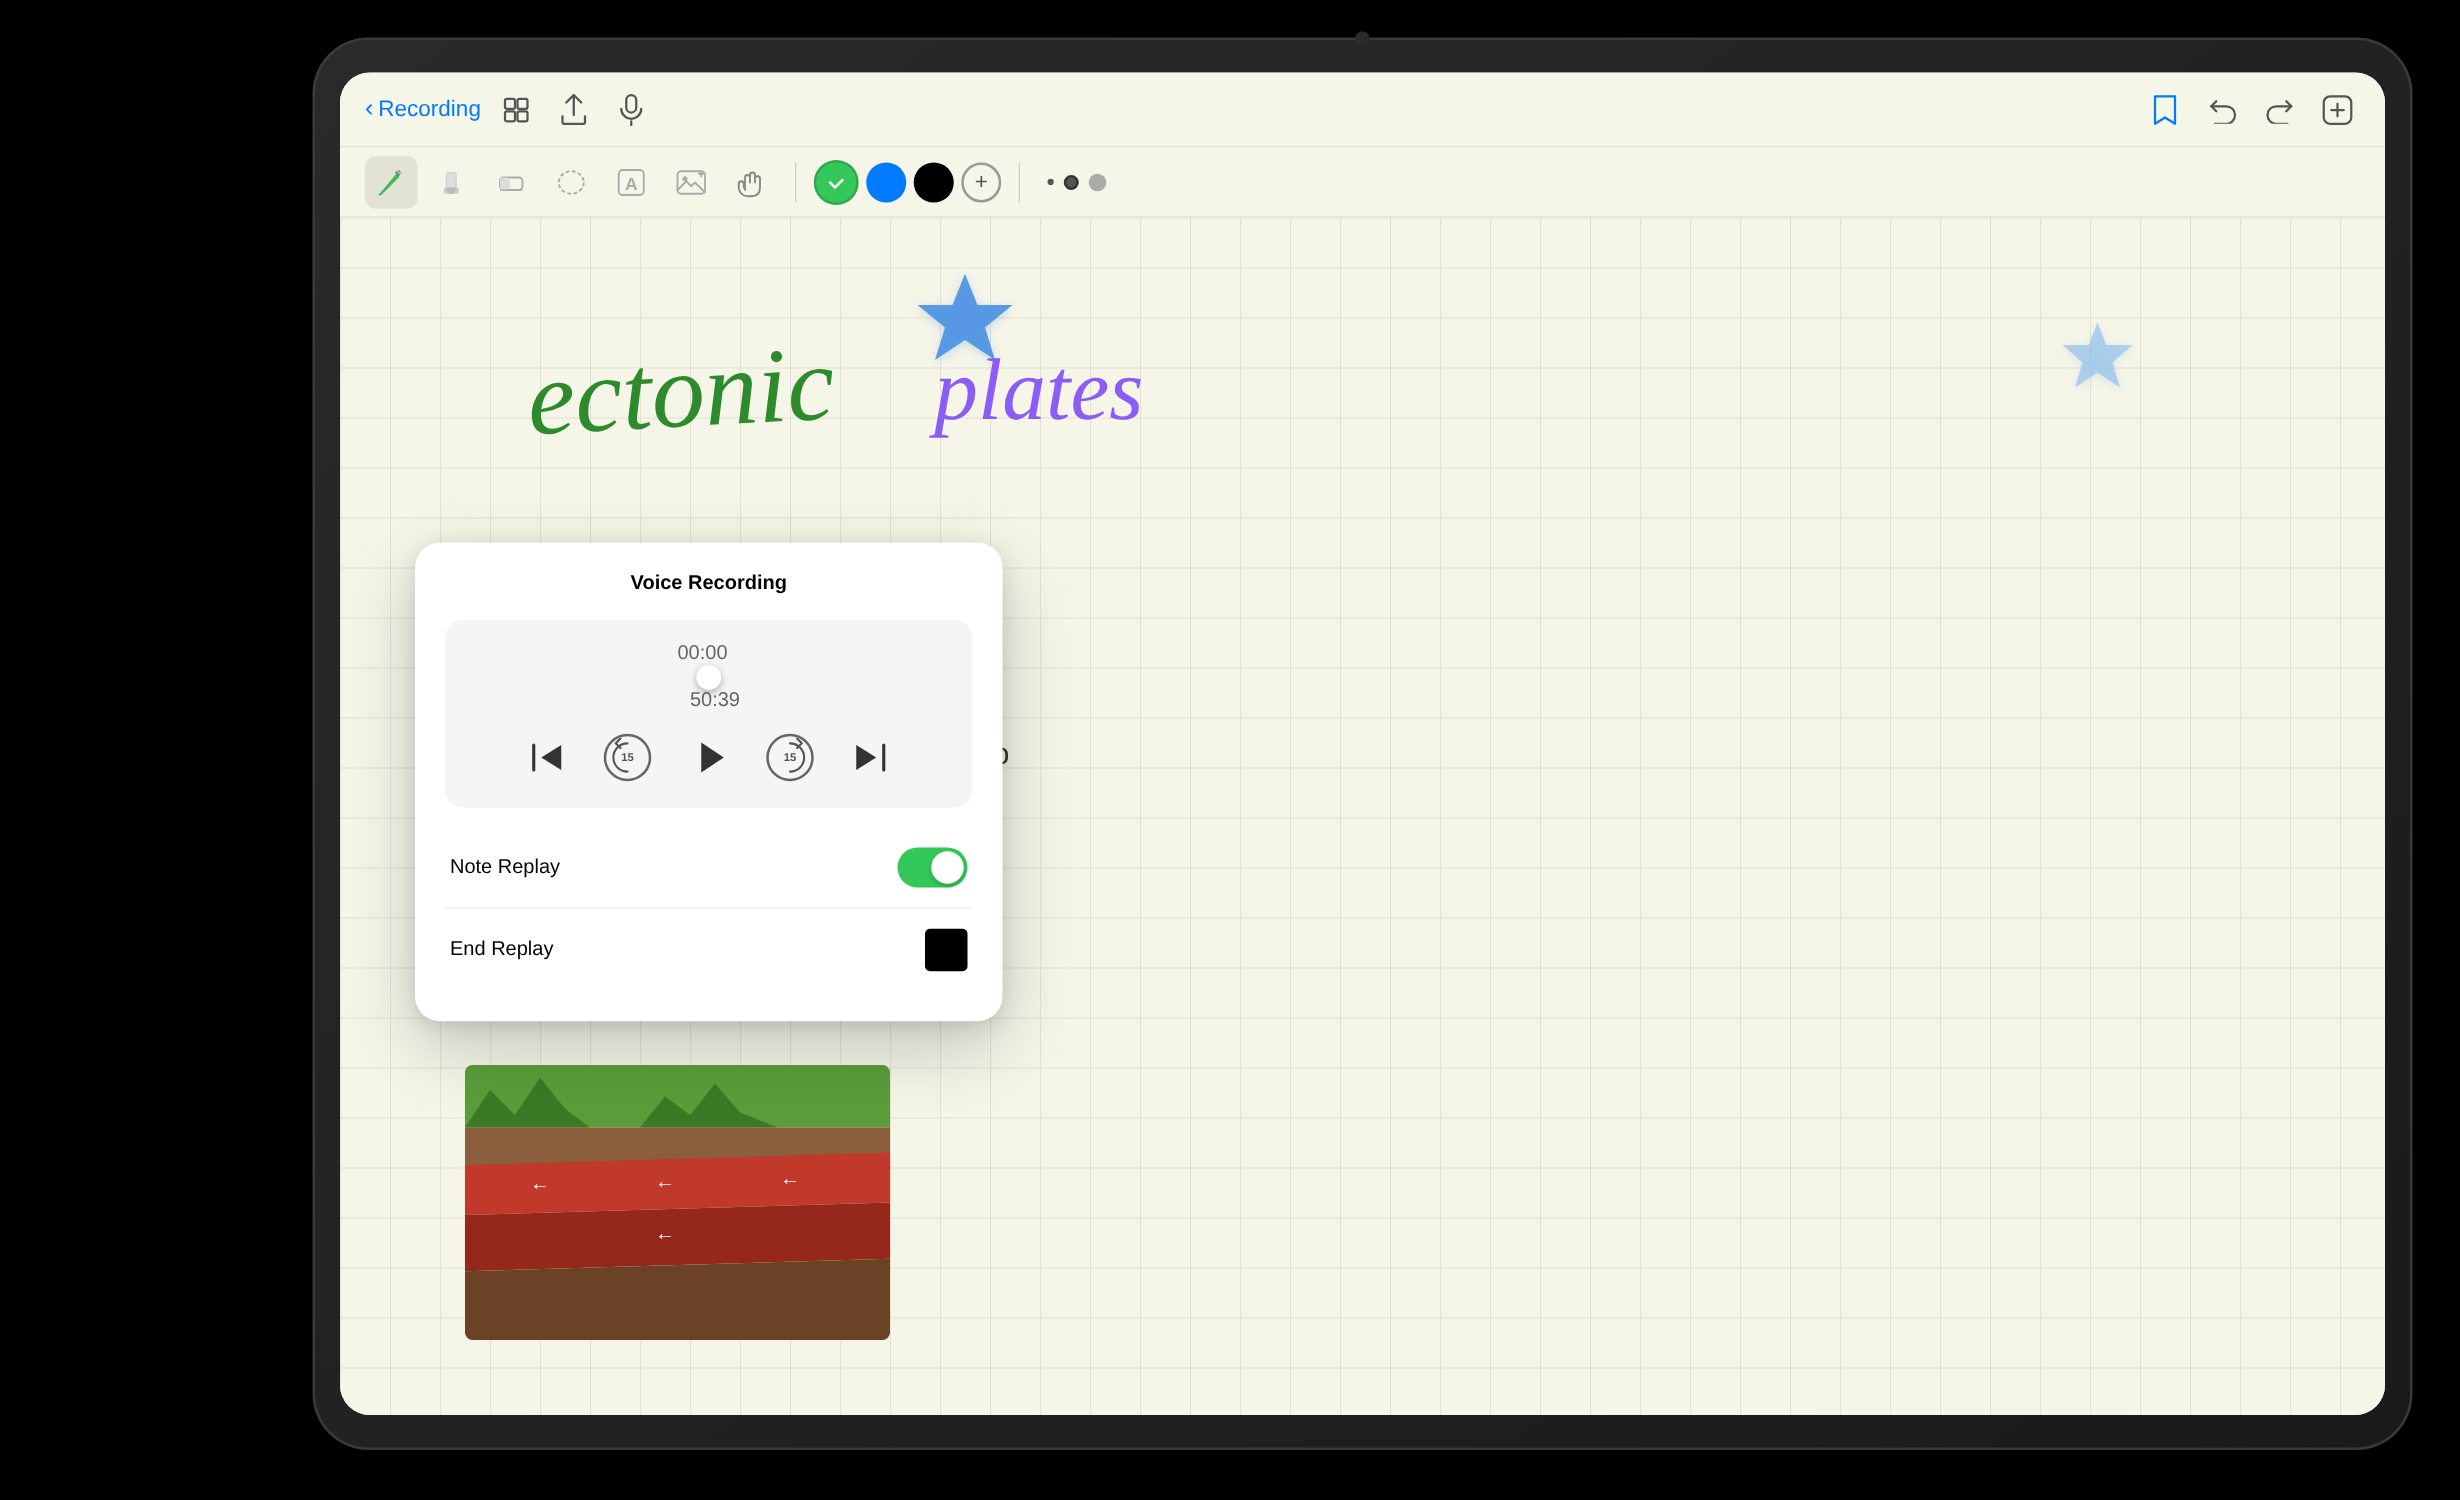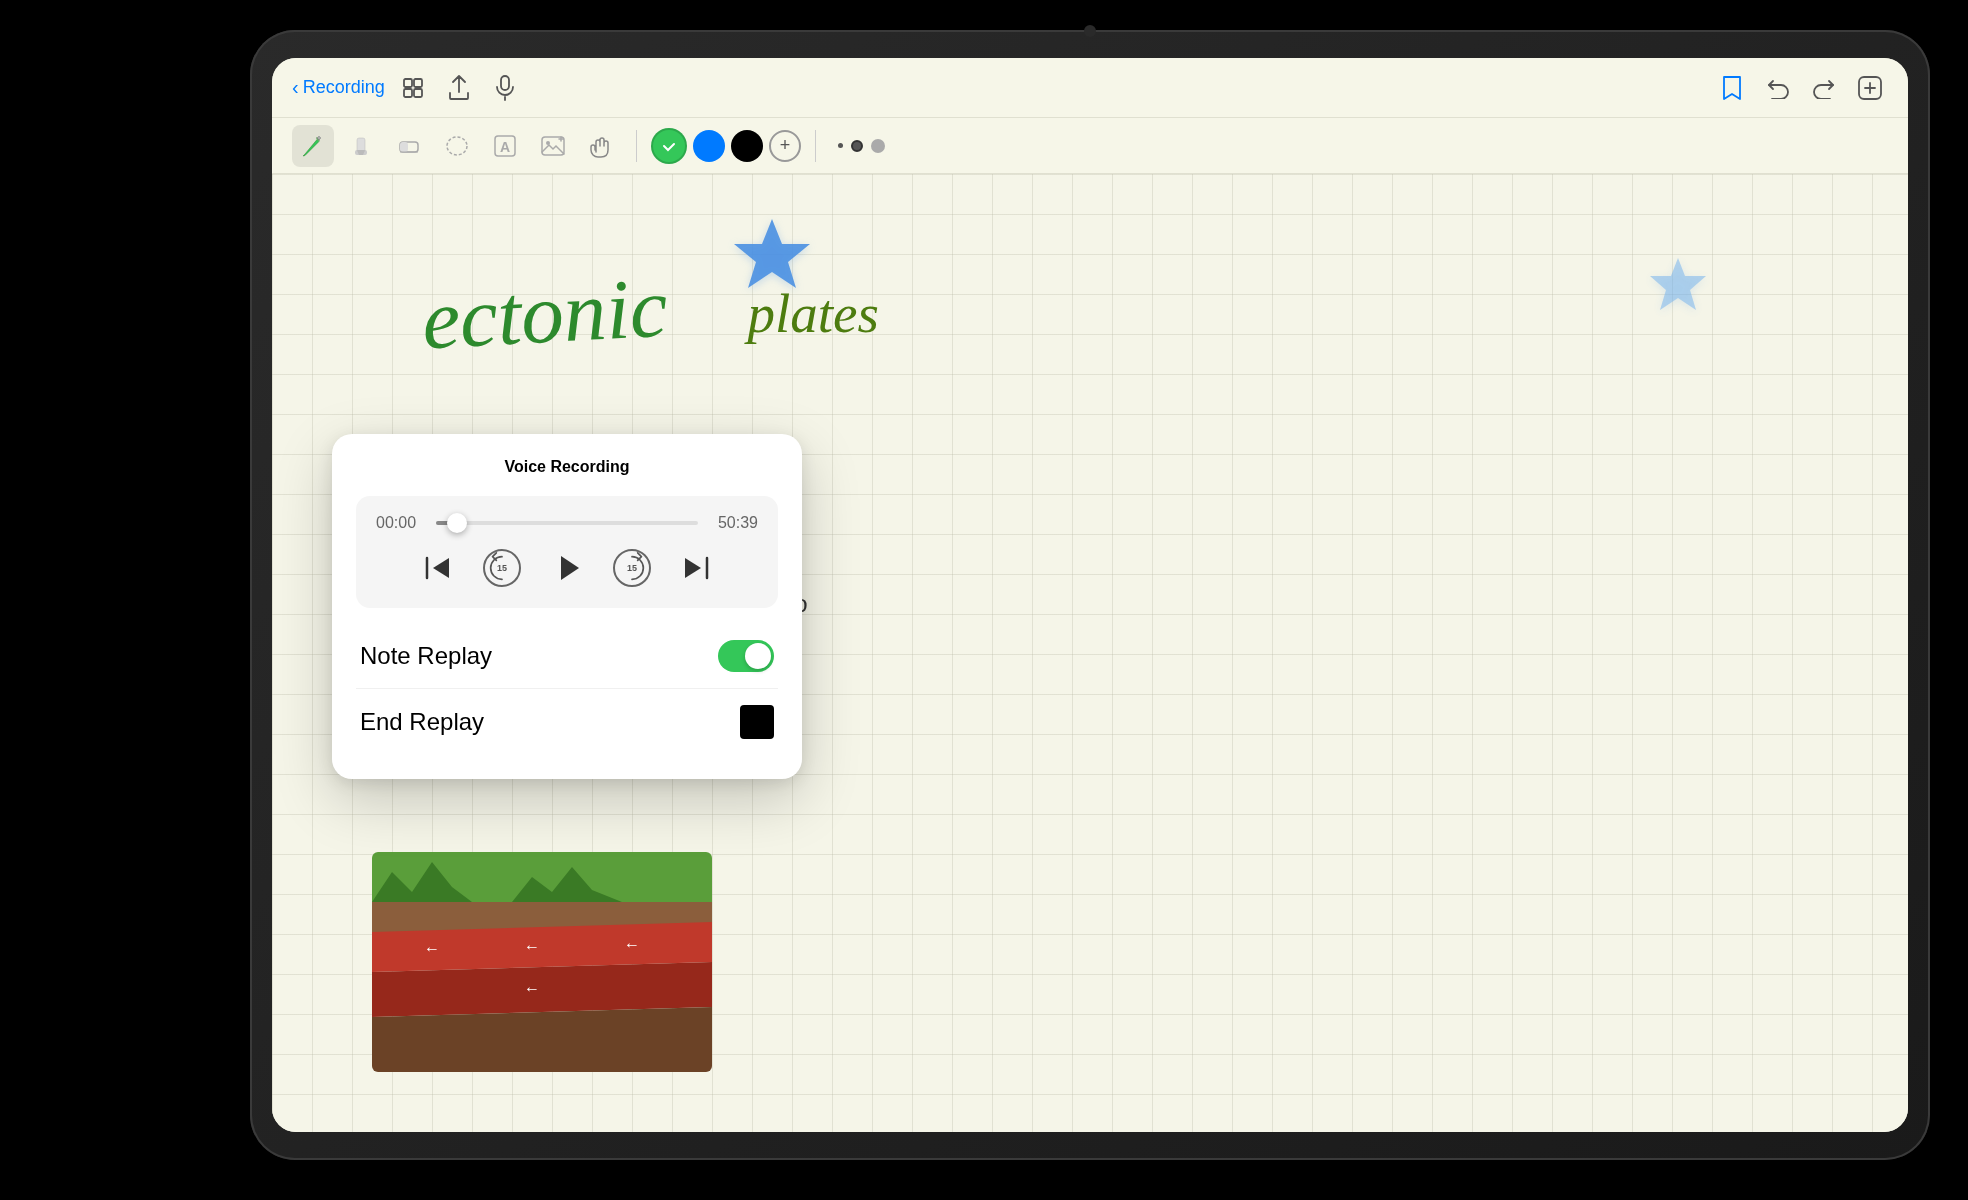--- a/index.html
+++ b/index.html
@@ -227,20 +227,21 @@
       border-radius: 14px;
       padding: 18px 20px;
       margin-bottom: 16px;
     }
 
     .time-row {
       display: flex;
       align-items: center;
       gap: 10px;
       margin-bottom: 14px;
+      flex-direction: column;
     }
 
     .time-label {
       font-size: 16px;
       color: #666;
       font-weight: 400;
       min-width: 50px;
     }
 
     .time-label.end {
@@ -320,21 +321,21 @@
       justify-content: space-between;
       padding: 16px 4px;
       border-bottom: 1px solid #f0f0f0;
     }
 
     .option-row:last-child {
       border-bottom: none;
     }
 
     .option-label {
-      font-size: 24px;
+      font-size: 16px;
       color: #000;
     }
 
     .option-label.danger {
       color: #FF3B30;
     }
 
     
     .toggle-switch {
       width: 56px;
@@ -550,21 +551,21 @@
           </svg>
         </div>
         <div class="star star-2">
           <svg width="60" height="60" viewBox="0 0 60 60">
             <polygon points="30,4 37,22 58,22 42,36 48,56 30,44 12,56 18,36 2,22 23,22" fill="#6aacee" opacity="0.7"></polygon>
           </svg>
         </div>
 
         <div style="position:absolute; top:90px; left:150px; display:flex; align-items:center; gap:0;">
           <span style="font-family:'Brush Script MT',cursive; font-size:85px; color:#2d8a2d; font-style:italic; transform:rotate(-3deg); display:block; margin-right:20px;">ectonic</span>
-          <span style="font-family:'Brush Script MT',cursive; font-size:55px; color:#4d7c0f; font-style:italic; display:block; margin-left:60px;">plates</span>
+          <span style="font-family:'Brush Script MT',cursive; font-size:70px; color:#8b5cf6; font-style:italic; display:block; margin-left:60px;">plates</span>
         </div>
 
         <div style="position:absolute; top:270px; left:120px; right:60px;">
           <div style="display:flex; align-items:flex-start; gap:12px; margin-bottom:6px;">
             <span style="display:inline-flex; align-items:center; justify-content:center; width:38px; height:38px; border-radius:50%; border:2.5px solid #e8900a; color:#e8900a; font-size:18px; font-weight:bold; flex-shrink:0; margin-top:2px;">1</span>
             <span style="font-size:24px; color:#333; line-height:1.7; font-family:'Helvetica Neue',sans-serif;">When <span style="background:rgba(100,160,230,0.3); padding:2px 4px; border-radius:2px;">an oceanic pl</span></span>
           </div>
           <div style="font-size:24px; color:#333; line-height:1.7; margin-bottom:6px; font-family:'Helvetica Neue',sans-serif; margin-left:50px;">comes into contact with a</div>
           <div style="font-size:24px; color:#333; line-height:1.7; margin-bottom:6px; font-family:'Helvetica Neue',sans-serif; margin-left:50px;"><span style="background:rgba(100,200,100,0.4); padding:2px 6px; border-radius:3px;">continental</span> one, iT starts flow<span style="color:#aaa;">ing</span></div>
           <div style="font-size:24px; color:#333; line-height:1.7; margin-bottom:6px; font-family:'Helvetica Neue',sans-serif; margin-left:50px;">underneath the second one due to</div>

